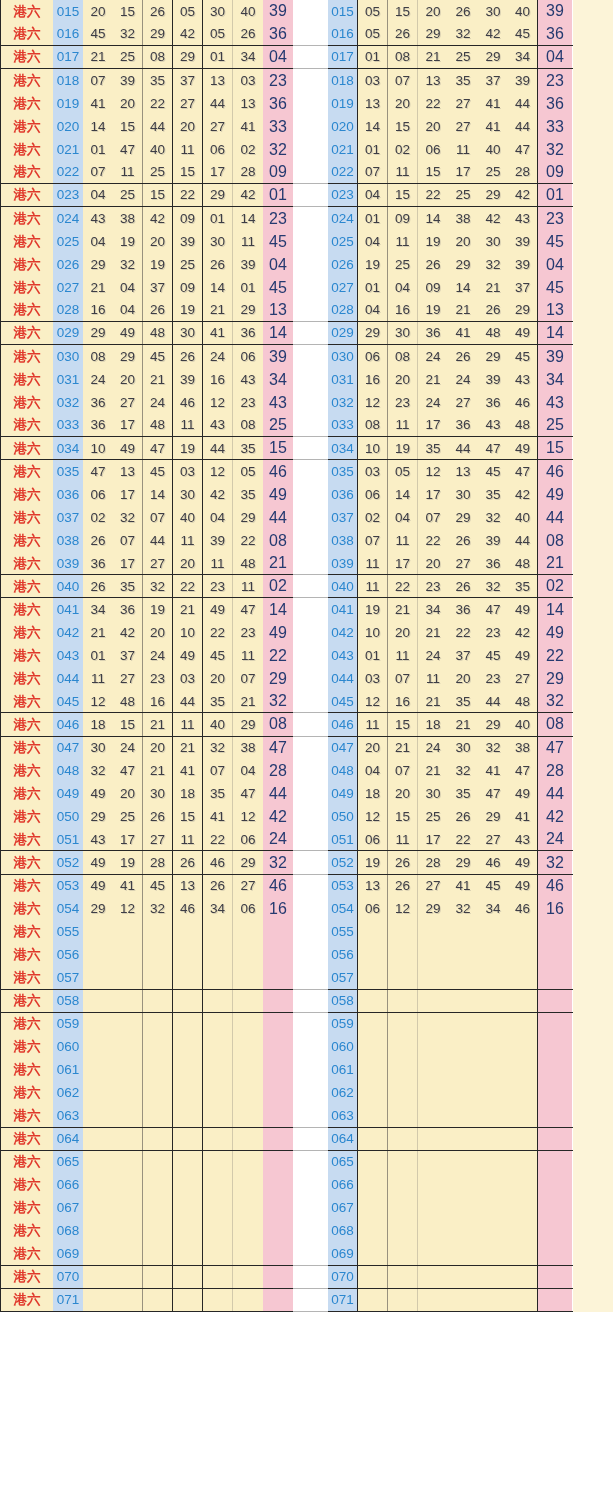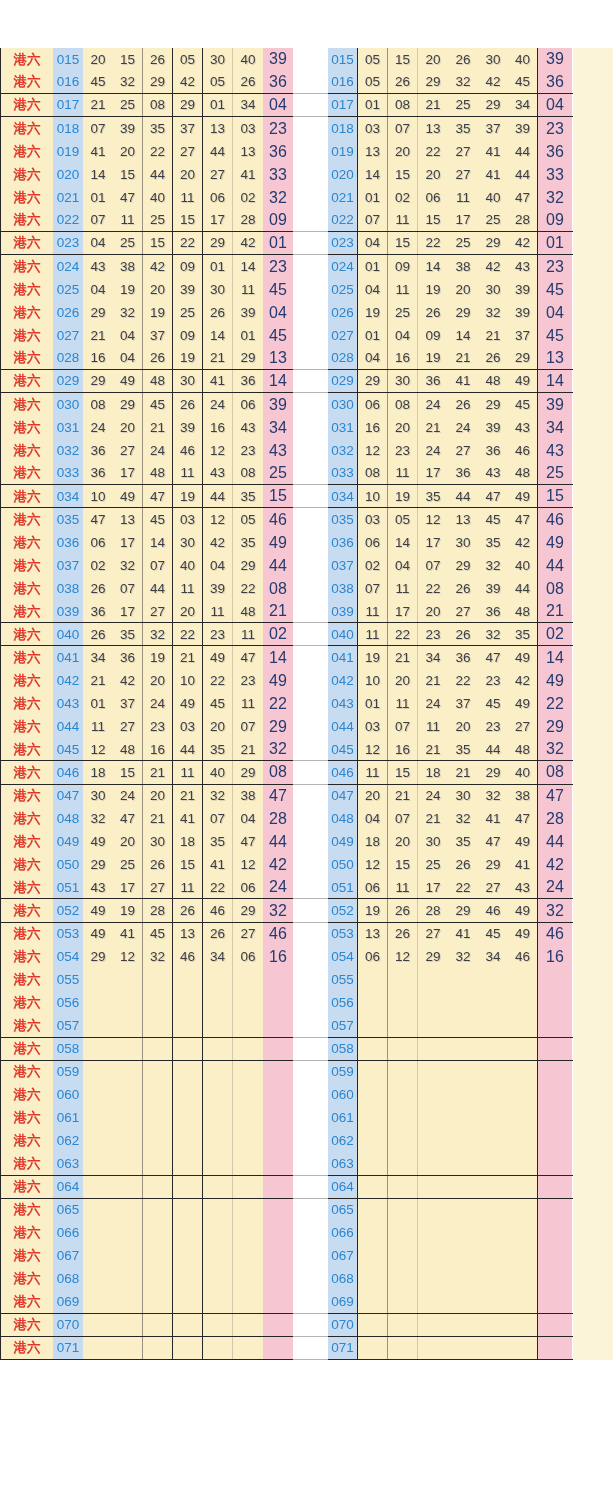--- a/index.html
+++ b/index.html
@@ -1,18 +1,18 @@
 <!DOCTYPE html>
 <html style="--cell-yellow: #faefc6; --issue-blue: #c7dbf1; --special-pink: #f6c7d2; --gap-white: #ffffff; --margin-cream: #fcf4d8; --label-red: #e0392c; --issue-text: #2b87cf; --number-text: #3d3d45; --number-shadow: #d9d0b2; --special-text: #253a70; --grid-dark: #262626; --grid-medium: #98917e; --grid-light: #d2c9ab; --gap-line: #b4b4b4;"><head>
 <meta charset="utf-8">
 <style>
   html,body{margin:0;padding:0;}
   body{font-family:"Liberation Sans","DejaVu Sans",sans-serif;background:#ffffff;}
   #page{width:613px;height:1500px;overflow:hidden;background:#ffffff;}
-  .strip{display:flex;height:1312px;margin-top:48px;}
+  .strip{display:flex;height:1312px;}
 
   .table{display:flex;flex-direction:column;box-sizing:border-box;}
   .left-table{width:293px;border-left:1px solid var(--grid-dark);}
   .right-table{width:245px;}
   .gap-col{width:35px;background:var(--gap-white);display:flex;flex-direction:column;}
   .margin-col{width:40px;background:var(--margin-cream);}
 
   .row{display:flex;height:26.316px;box-sizing:border-box;}
   .row.sep{border-bottom:1px solid var(--grid-dark);}
   .grow{height:26.316px;box-sizing:border-box;}

